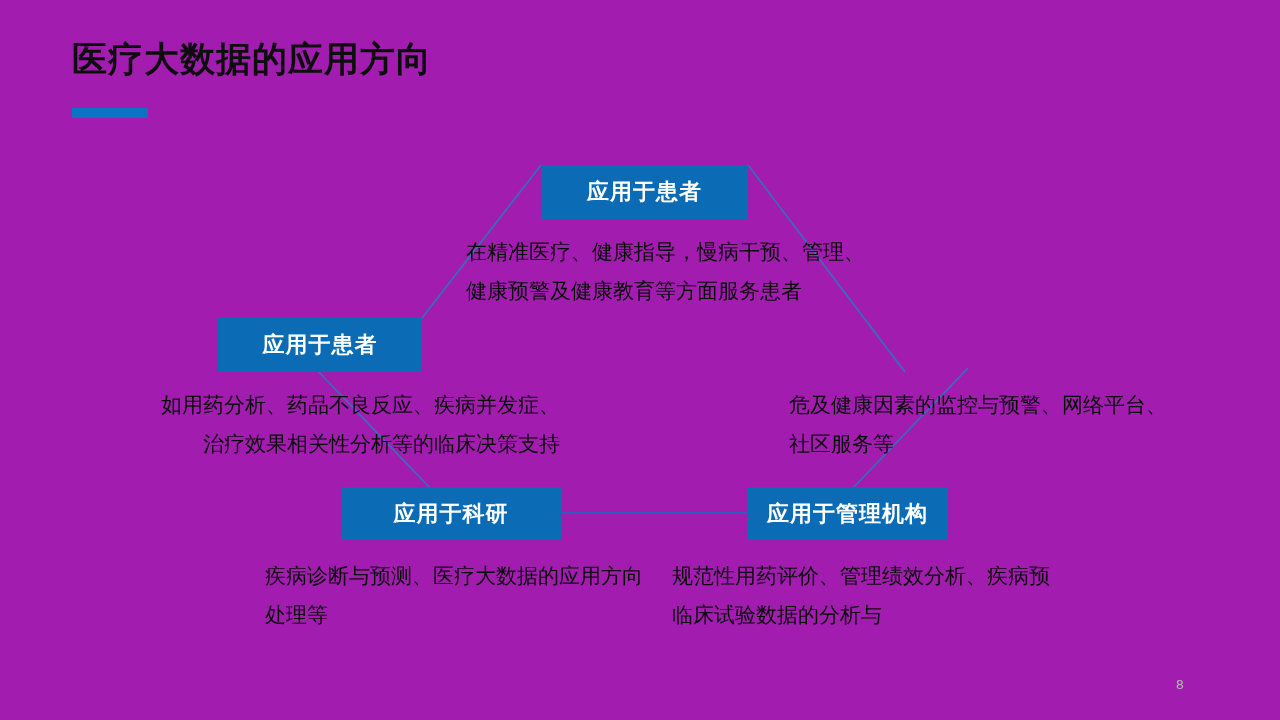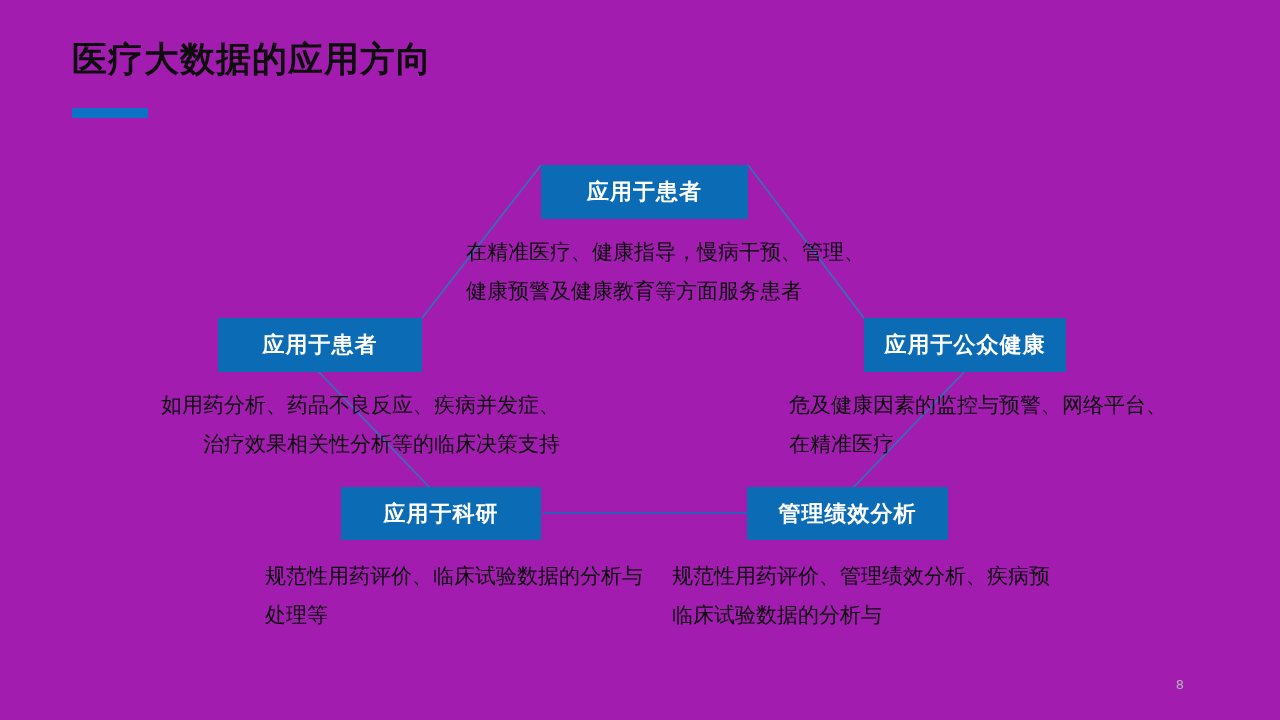--- a/index.html
+++ b/index.html
@@ -71,21 +71,21 @@
   
   #node-patient-box        { left:541px; top:165px; width:207px; height:54px; }
   #node-patient-desc       { left:466px; top:233px; width:420px; }
 
   #node-doctor-box         { left:218px; top:318px; width:204px; height:54px; }
   #node-doctor-desc        { left:140px; top:386px; width:420px;text-align:right; }
 
   #node-public-health-box  { left:864px; top:318px; width:202px; height:54px; }
   #node-public-health-desc { left:789px; top:386px; width:420px; }
 
-  #node-research-box       { left:341px; top:487px; width:200px; height:53px; }
+  #node-research-box       { left:341px; top:487px; width:220px; height:53px; }
   #node-research-desc      { left:265px; top:557px; width:400px; }
 
   #node-admin-box          { left:747px; top:487px; width:201px; height:53px; }
   #node-admin-desc         { left:672px; top:557px; width:400px; }
 
   
   #page-number {
     position:absolute;
     right:96px; bottom:28px;
     font-size:13px;
@@ -122,29 +122,28 @@
     </svg>
 
     <div class="node-box" id="node-patient-box">应用于患者</div>
     <div class="node-desc" id="node-patient-desc">在精准医疗、健康指导，慢病干预、管理、
 健康预警及健康教育等方面服务患者</div>
 
     <div class="node-box" id="node-doctor-box">应用于患者</div>
     <div class="node-desc" id="node-doctor-desc">如用药分析、药品不良反应、疾病并发症、
 治疗效果相关性分析等的临床决策支持</div>
 
-    <div class="node-box" id="node-public-health-box">应用于公众健康</div>
     <div class="node-desc" id="node-public-health-desc">危及健康因素的监控与预警、网络平台、
-在精准医疗</div>
+社区服务等</div>
 
     <div class="node-box" id="node-research-box">应用于科研</div>
-    <div class="node-desc" id="node-research-desc">规范性用药评价、临床试验数据的分析与
+    <div class="node-desc" id="node-research-desc">疾病诊断与预测、医疗大数据的应用方向
 处理等</div>
 
-    <div class="node-box" id="node-admin-box">管理绩效分析</div>
+    <div class="node-box" id="node-admin-box">应用于管理机构</div>
     <div class="node-desc" id="node-admin-desc">规范性用药评价、管理绩效分析、疾病预
 临床试验数据的分析与</div>
 
   </div>
 
   <div id="page-number">8</div>
 
 </div>
 
 </body></html>

